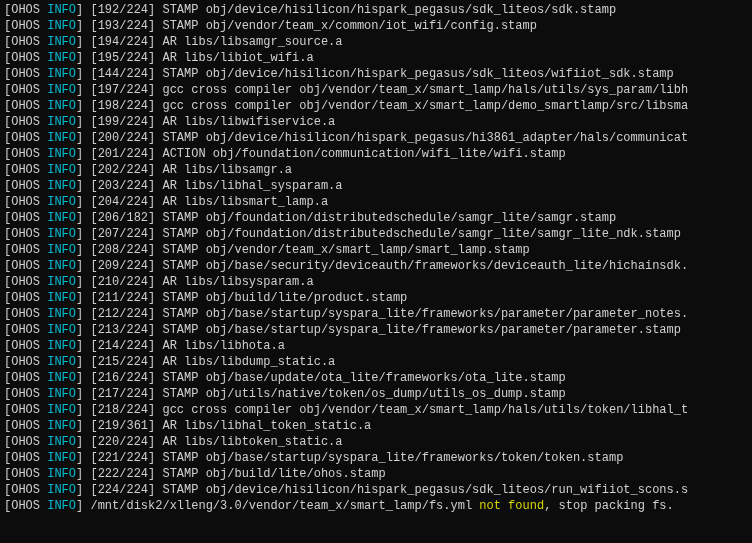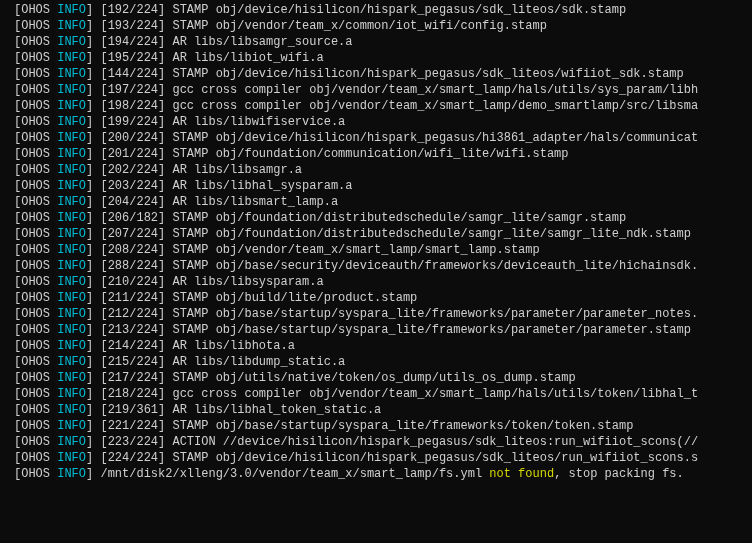--- a/index.html
+++ b/index.html
@@ -8,21 +8,21 @@
     background: #0c0c0c;
     color: #d0d0d0;
     font-family: "Consolas", "Courier New", monospace;
     font-size: 12px;
     line-height: 16px;
     overflow: hidden;
   }
   .terminal {
     width: 752px;
     height: 543px;
-    padding: 2px 14px;
+    padding: 2px 4px;
     box-sizing: border-box;
     white-space: nowrap;
     overflow: hidden;
   }
   .line {
     display: block;
     white-space: pre;
   }
   .prefix-ohos { color: #d0d0d0; }
   .prefix-info { color: #00bcd4; }
@@ -35,34 +35,36 @@
 <div class="terminal" id="term">
     <span class="line"><span class="prefix-ohos">[OHOS </span><span class="prefix-info">INFO</span><span class="prefix-ohos">]</span> <span class="msg">[192/224]</span> <span class="msg">STAMP obj/device/hisilicon/hispark_pegasus/sdk_liteos/sdk.stamp</span></span>
     <span class="line"><span class="prefix-ohos">[OHOS </span><span class="prefix-info">INFO</span><span class="prefix-ohos">]</span> <span class="msg">[193/224]</span> <span class="msg">STAMP obj/vendor/team_x/common/iot_wifi/config.stamp</span></span>
     <span class="line"><span class="prefix-ohos">[OHOS </span><span class="prefix-info">INFO</span><span class="prefix-ohos">]</span> <span class="msg">[194/224]</span> <span class="msg">AR libs/libsamgr_source.a</span></span>
     <span class="line"><span class="prefix-ohos">[OHOS </span><span class="prefix-info">INFO</span><span class="prefix-ohos">]</span> <span class="msg">[195/224]</span> <span class="msg">AR libs/libiot_wifi.a</span></span>
     <span class="line"><span class="prefix-ohos">[OHOS </span><span class="prefix-info">INFO</span><span class="prefix-ohos">]</span> <span class="msg">[144/224]</span> <span class="msg">STAMP obj/device/hisilicon/hispark_pegasus/sdk_liteos/wifiiot_sdk.stamp</span></span>
     <span class="line"><span class="prefix-ohos">[OHOS </span><span class="prefix-info">INFO</span><span class="prefix-ohos">]</span> <span class="msg">[197/224]</span> <span class="msg">gcc cross compiler obj/vendor/team_x/smart_lamp/hals/utils/sys_param/libh</span></span>
     <span class="line"><span class="prefix-ohos">[OHOS </span><span class="prefix-info">INFO</span><span class="prefix-ohos">]</span> <span class="msg">[198/224]</span> <span class="msg">gcc cross compiler obj/vendor/team_x/smart_lamp/demo_smartlamp/src/libsma</span></span>
     <span class="line"><span class="prefix-ohos">[OHOS </span><span class="prefix-info">INFO</span><span class="prefix-ohos">]</span> <span class="msg">[199/224]</span> <span class="msg">AR libs/libwifiservice.a</span></span>
     <span class="line"><span class="prefix-ohos">[OHOS </span><span class="prefix-info">INFO</span><span class="prefix-ohos">]</span> <span class="msg">[200/224]</span> <span class="msg">STAMP obj/device/hisilicon/hispark_pegasus/hi3861_adapter/hals/communicat</span></span>
-    <span class="line"><span class="prefix-ohos">[OHOS </span><span class="prefix-info">INFO</span><span class="prefix-ohos">]</span> <span class="msg">[201/224]</span> <span class="msg">STAMP obj/foundation/communication/wifi_lite/wifi.stamp</span></span>
+    <span class="line"><span class="prefix-ohos">[OHOS </span><span class="prefix-info">INFO</span><span class="prefix-ohos">]</span> <span class="msg">[201/224]</span> <span class="msg">ACTION obj/foundation/communication/wifi_lite/wifi.stamp</span></span>
     <span class="line"><span class="prefix-ohos">[OHOS </span><span class="prefix-info">INFO</span><span class="prefix-ohos">]</span> <span class="msg">[202/224]</span> <span class="msg">AR libs/libsamgr.a</span></span>
     <span class="line"><span class="prefix-ohos">[OHOS </span><span class="prefix-info">INFO</span><span class="prefix-ohos">]</span> <span class="msg">[203/224]</span> <span class="msg">AR libs/libhal_sysparam.a</span></span>
     <span class="line"><span class="prefix-ohos">[OHOS </span><span class="prefix-info">INFO</span><span class="prefix-ohos">]</span> <span class="msg">[204/224]</span> <span class="msg">AR libs/libsmart_lamp.a</span></span>
     <span class="line"><span class="prefix-ohos">[OHOS </span><span class="prefix-info">INFO</span><span class="prefix-ohos">]</span> <span class="msg">[206/182]</span> <span class="msg">STAMP obj/foundation/distributedschedule/samgr_lite/samgr.stamp</span></span>
     <span class="line"><span class="prefix-ohos">[OHOS </span><span class="prefix-info">INFO</span><span class="prefix-ohos">]</span> <span class="msg">[207/224]</span> <span class="msg">STAMP obj/foundation/distributedschedule/samgr_lite/samgr_lite_ndk.stamp</span></span>
     <span class="line"><span class="prefix-ohos">[OHOS </span><span class="prefix-info">INFO</span><span class="prefix-ohos">]</span> <span class="msg">[208/224]</span> <span class="msg">STAMP obj/vendor/team_x/smart_lamp/smart_lamp.stamp</span></span>
-    <span class="line"><span class="prefix-ohos">[OHOS </span><span class="prefix-info">INFO</span><span class="prefix-ohos">]</span> <span class="msg">[288/224]</span> <span class="msg">STAMP obj/base/security/deviceauth/frameworks/deviceauth_lite/hichainsdk.</span></span>
+    <span class="line"><span class="prefix-ohos">[OHOS </span><span class="prefix-info">INFO</span><span class="prefix-ohos">]</span> <span class="msg">[209/224]</span> <span class="msg">STAMP obj/base/security/deviceauth/frameworks/deviceauth_lite/hichainsdk.</span></span>
     <span class="line"><span class="prefix-ohos">[OHOS </span><span class="prefix-info">INFO</span><span class="prefix-ohos">]</span> <span class="msg">[210/224]</span> <span class="msg">AR libs/libsysparam.a</span></span>
     <span class="line"><span class="prefix-ohos">[OHOS </span><span class="prefix-info">INFO</span><span class="prefix-ohos">]</span> <span class="msg">[211/224]</span> <span class="msg">STAMP obj/build/lite/product.stamp</span></span>
     <span class="line"><span class="prefix-ohos">[OHOS </span><span class="prefix-info">INFO</span><span class="prefix-ohos">]</span> <span class="msg">[212/224]</span> <span class="msg">STAMP obj/base/startup/syspara_lite/frameworks/parameter/parameter_notes.</span></span>
     <span class="line"><span class="prefix-ohos">[OHOS </span><span class="prefix-info">INFO</span><span class="prefix-ohos">]</span> <span class="msg">[213/224]</span> <span class="msg">STAMP obj/base/startup/syspara_lite/frameworks/parameter/parameter.stamp</span></span>
     <span class="line"><span class="prefix-ohos">[OHOS </span><span class="prefix-info">INFO</span><span class="prefix-ohos">]</span> <span class="msg">[214/224]</span> <span class="msg">AR libs/libhota.a</span></span>
     <span class="line"><span class="prefix-ohos">[OHOS </span><span class="prefix-info">INFO</span><span class="prefix-ohos">]</span> <span class="msg">[215/224]</span> <span class="msg">AR libs/libdump_static.a</span></span>
+    <span class="line"><span class="prefix-ohos">[OHOS </span><span class="prefix-info">INFO</span><span class="prefix-ohos">]</span> <span class="msg">[216/224]</span> <span class="msg">STAMP obj/base/update/ota_lite/frameworks/ota_lite.stamp</span></span>
     <span class="line"><span class="prefix-ohos">[OHOS </span><span class="prefix-info">INFO</span><span class="prefix-ohos">]</span> <span class="msg">[217/224]</span> <span class="msg">STAMP obj/utils/native/token/os_dump/utils_os_dump.stamp</span></span>
     <span class="line"><span class="prefix-ohos">[OHOS </span><span class="prefix-info">INFO</span><span class="prefix-ohos">]</span> <span class="msg">[218/224]</span> <span class="msg">gcc cross compiler obj/vendor/team_x/smart_lamp/hals/utils/token/libhal_t</span></span>
     <span class="line"><span class="prefix-ohos">[OHOS </span><span class="prefix-info">INFO</span><span class="prefix-ohos">]</span> <span class="msg">[219/361]</span> <span class="msg">AR libs/libhal_token_static.a</span></span>
+    <span class="line"><span class="prefix-ohos">[OHOS </span><span class="prefix-info">INFO</span><span class="prefix-ohos">]</span> <span class="msg">[220/224]</span> <span class="msg">AR libs/libtoken_static.a</span></span>
     <span class="line"><span class="prefix-ohos">[OHOS </span><span class="prefix-info">INFO</span><span class="prefix-ohos">]</span> <span class="msg">[221/224]</span> <span class="msg">STAMP obj/base/startup/syspara_lite/frameworks/token/token.stamp</span></span>
-    <span class="line"><span class="prefix-ohos">[OHOS </span><span class="prefix-info">INFO</span><span class="prefix-ohos">]</span> <span class="msg">[223/224]</span> <span class="msg">ACTION //device/hisilicon/hispark_pegasus/sdk_liteos:run_wifiiot_scons(//</span></span>
+    <span class="line"><span class="prefix-ohos">[OHOS </span><span class="prefix-info">INFO</span><span class="prefix-ohos">]</span> <span class="msg">[222/224]</span> <span class="msg">STAMP obj/build/lite/ohos.stamp</span></span>
     <span class="line"><span class="prefix-ohos">[OHOS </span><span class="prefix-info">INFO</span><span class="prefix-ohos">]</span> <span class="msg">[224/224]</span> <span class="msg">STAMP obj/device/hisilicon/hispark_pegasus/sdk_liteos/run_wifiiot_scons.s</span></span>
     <span class="line"><span class="prefix-ohos">[OHOS </span><span class="prefix-info">INFO</span><span class="prefix-ohos">]</span> <span class="msg">/mnt/disk2/xlleng/3.0/vendor/team_x/smart_lamp/fs.yml </span><span class="warn">not found</span><span class="msg">, stop packing fs.</span></span>
   </div>
 
 </body></html>

